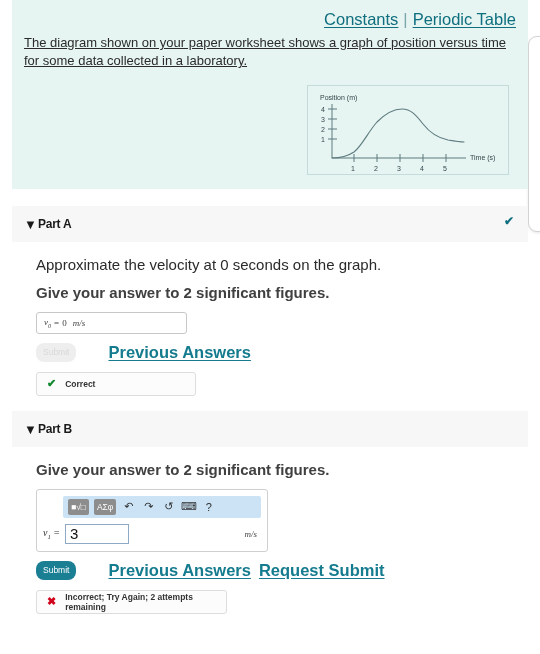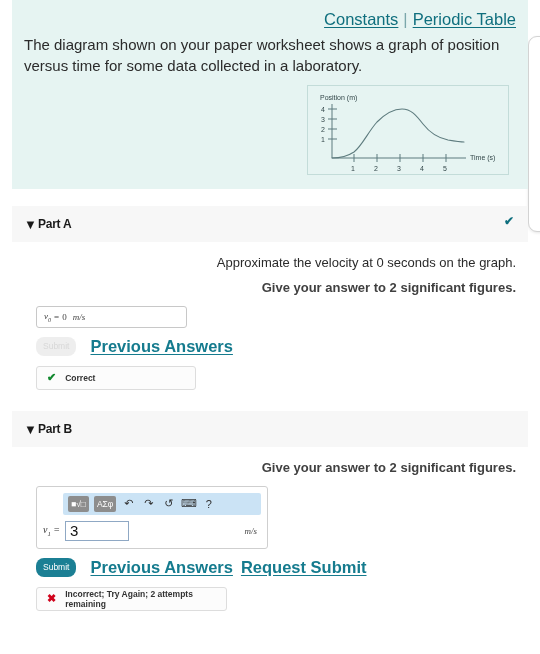--- a/index.html
+++ b/index.html
@@ -45,25 +45,26 @@
     color: #0f6f7e;
     text-decoration: underline;
     text-underline-offset: 2px;
   }
   .tools-sep {
     color: #7ba7ab;
     padding: 0 5px;
     text-decoration: none;
   }
   .problem-text {
-    font-size: 15px;
+    font-size: 13px;
     line-height: 1.42;
     color: #2b2b2b;
     margin-top: 2px;
     padding-right: 4px;
+    text-decoration: underline;
   }
 
   
   .figure-box {
     position: absolute;
     left: 307px; top: 85px;
     width: 202px; height: 90px;
     background: #e6f4f2;
     border: 1px solid #c3dcd9;
   }
@@ -98,25 +99,24 @@
   .part-check {
     position: absolute;
     right: 14px; top: 8px;
     color: #0f6f7e;
     font-size: 12px;
     font-weight: bold;
   }
 
   .part-body { padding: 12px 12px 4px 24px; }
   .q-text {
-    font-size: 13px;
+    font-size: 15px;
     color: #2b2b2b;
     line-height: 1.45;
     margin: 0 0 6px 0;
-    text-align: right;
   }
   .q-text.bold { font-weight: bold; color: #404040; }
 
   
   .answer-static {
     width: 151px;
     height: 22px;
     border: 1px solid #c8c8c8;
     border-radius: 3px;
     background: #ffffff;
@@ -132,21 +132,21 @@
   }
   .answer-static .eq { font-style: normal; padding: 0 3px; }
   .answer-static .val { font-style: normal; padding-right: 6px; }
   sub { font-size: 0.68em; }
 
   
   .action-row {
     display: flex;
     align-items: center;
     margin-top: 9px;
-    gap: 14px;
+    gap: 32px;
   }
   .btn-submit {
     height: 19px;
     min-width: 40px;
     padding: 0 7px;
     font-size: 8.5px;
     color: #ffffff;
     background: #1b7f94;
     border: none;
     border-radius: 8px;

